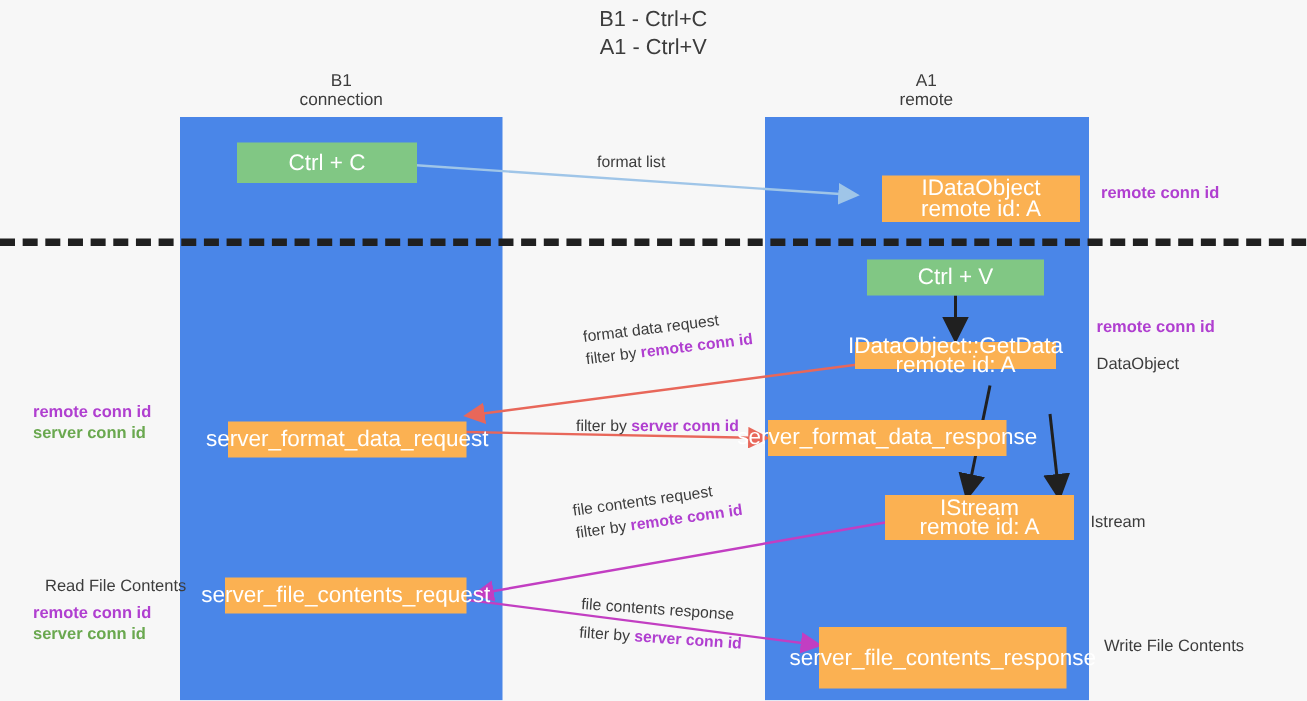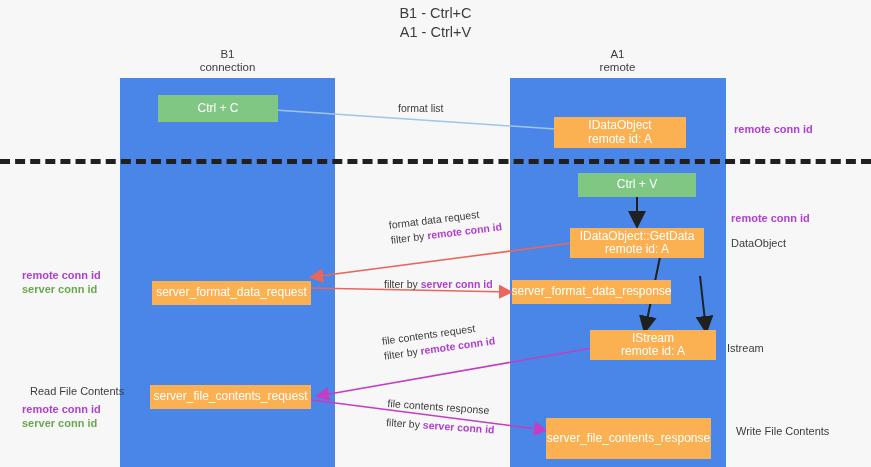--- a/index.html
+++ b/index.html
@@ -56,21 +56,21 @@
   }
 
   .box {
     position: absolute;
     box-sizing: border-box;
     display: flex;
     flex-direction: column;
     align-items: center;
     justify-content: center;
     color: #ffffff;
-    font-size: 12px;
+    font-size: 15px;
     line-height: 13.5px;
     text-align: center;
     z-index: 5;
   }
   .box.green { background: #81c784; }
   .box.orange { background: #fbb152; }
   .box .l1 { display: block; }
   .box .l2 { display: block; }
 
   .side-label {
@@ -162,30 +162,30 @@
 
     <line x1="312" y1="400" x2="545" y2="430" stroke="#c23ec2" stroke-width="1.6" marker-end="url(#ah-magenta)"></line>
   </svg>
 
   <div class="divider"></div>
 
   <div class="box green" style="left:158px; top:95px; width:120px; height:27px;">
     <span class="l1">Ctrl + C</span>
   </div>
 
-  <div class="box orange" style="left:554px; top:117px; width:132px; height:31px;">
+  <div class="box orange" style="left:588px; top:117px; width:132px; height:31px;">
     <span class="l1">IDataObject</span>
     <span class="l2">remote id: A</span>
   </div>
 
   <div class="box green" style="left:578px; top:173px; width:118px; height:24px;">
     <span class="l1">Ctrl + V</span>
   </div>
 
-  <div class="box orange" style="left:570px; top:228px; width:134px; height:30px;">
+  <div class="box orange" style="left:570px; top:228px; width:134px; height:18px;">
     <span class="l1">IDataObject::GetData</span>
     <span class="l2">remote id: A</span>
   </div>
 
   <div class="box orange" style="left:152px; top:281px; width:159px; height:24px;">
     <span class="l1">server_format_data_request</span>
   </div>
 
   <div class="box orange" style="left:512px; top:280px; width:159px; height:24px;">
     <span class="l1">server_format_data_response</span>

